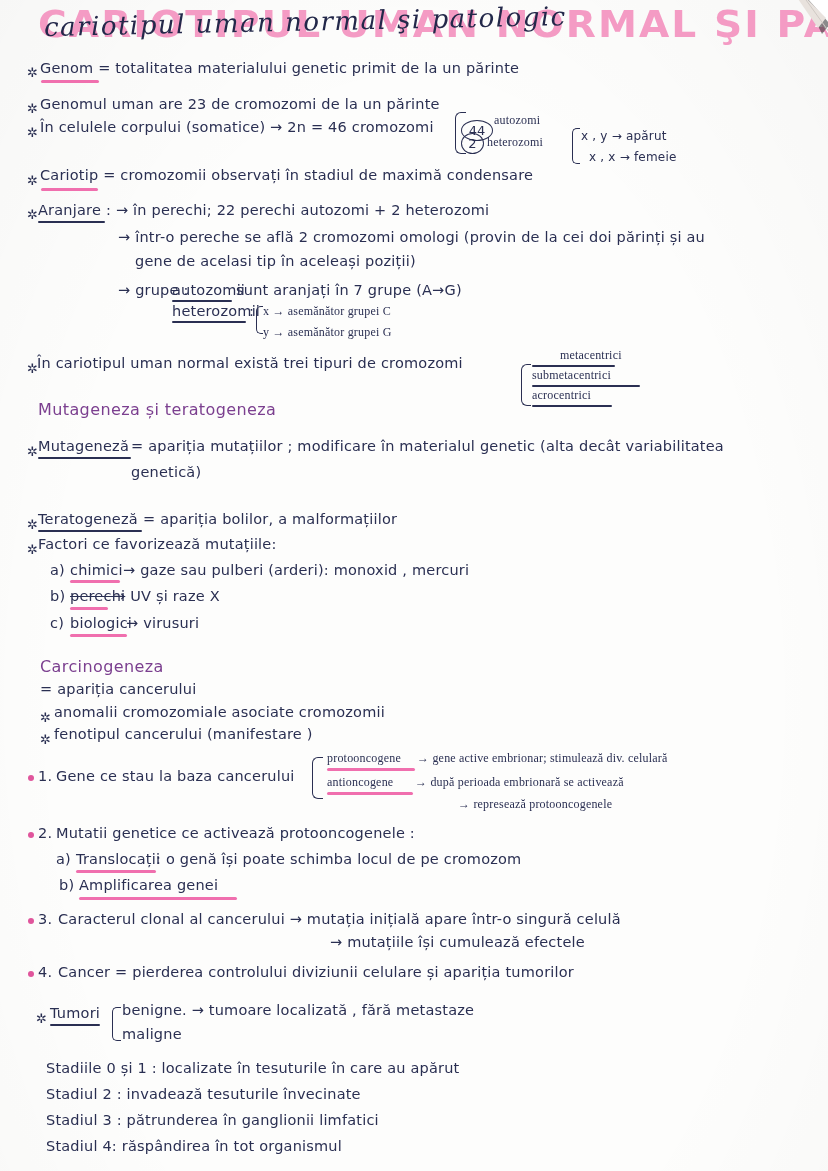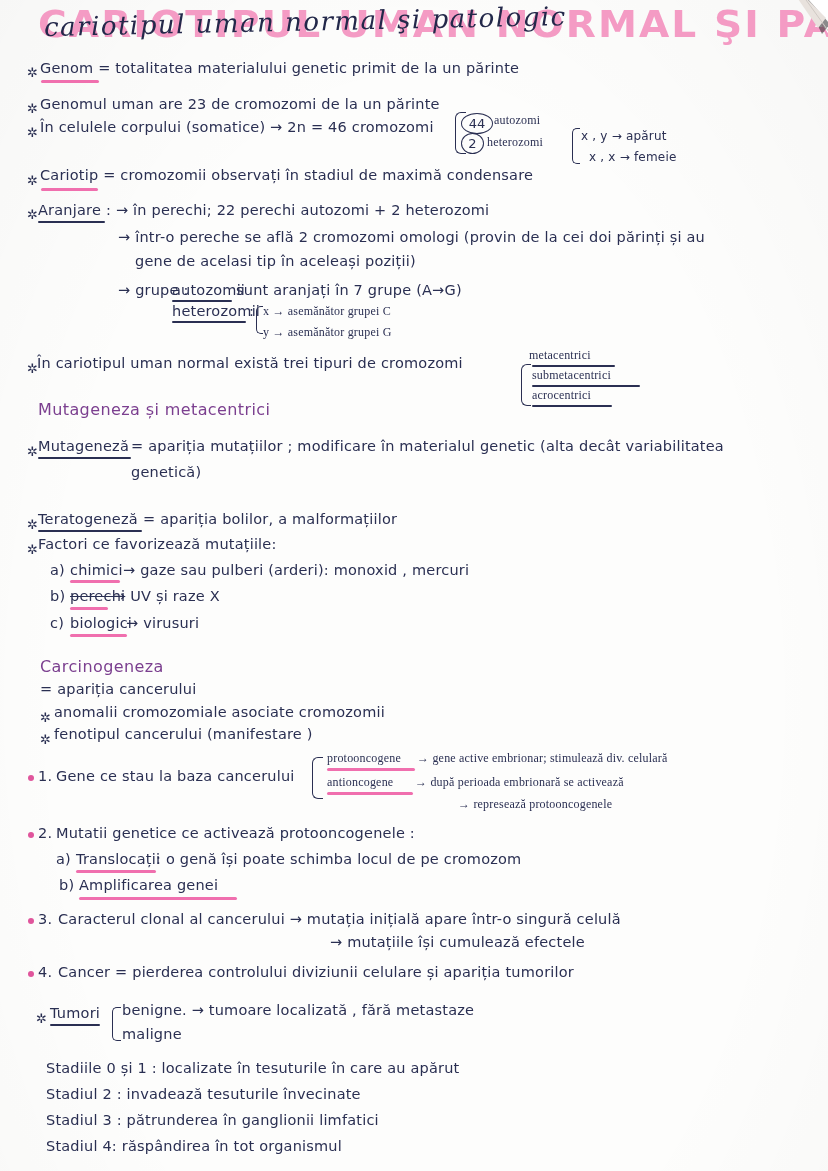--- a/index.html
+++ b/index.html
@@ -172,21 +172,21 @@
   <div class="hw" style="left:40px; top:60px;">Genom = totalitatea materialului genetic primit de la un părinte</div>
   <div class="ul-pink" style="left:41px; top:80px; width:58px;"></div>
 
   <span class="star" style="left:27px; top:102px;">✲</span>
   <div class="hw" style="left:40px; top:96px;">Genomul uman are 23 de cromozomi de la un părinte</div>
 
   <span class="star" style="left:27px; top:126px;">✲</span>
   <div class="hw" style="left:40px; top:119px;">În celulele corpului (somatice) → 2n = 46 cromozomi</div>
 
   <div class="brace" style="left:455px; top:112px; width:10px; height:40px;"></div>
-  <div class="circled" style="left:461px; top:113px; width:30px; height:19px;">44</div>
+  <div class="circled" style="left:461px; top:120px; width:30px; height:19px;">44</div>
   <div class="hw small" style="left:494px; top:113px;">autozomi</div>
   <div class="circled" style="left:461px; top:133px; width:21px; height:19px;">2</div>
   <div class="hw small" style="left:487px; top:135px;">heterozomi</div>
 
   <div class="lbracket" style="left:572px; top:128px; width:7px; height:34px;"></div>
   <div class="hw tiny" style="left:581px; top:129px;">x , y → apărut</div>
   <div class="hw tiny" style="left:581px; top:150px;margin-left:8px;">x , x → femeie</div>
 
   <span class="star" style="left:27px; top:174px;">✲</span>
   <div class="hw" style="left:40px; top:167px;">Cariotip = cromozomii observați în stadiul de maximă condensare</div>
@@ -208,28 +208,28 @@
   <div class="hw" style="left:172px; top:303px;">heterozomii</div>
   <div class="ul-blue" style="left:172px; top:321px; width:74px;"></div>
   <div class="hw" style="left:249px; top:303px;">:</div>
   <div class="lbracket" style="left:256px; top:306px; width:6px; height:26px;"></div>
   <div class="hw small" style="left:263px; top:304px;">x → asemănător grupei C</div>
   <div class="hw small" style="left:263px; top:325px;">y → asemănător grupei G</div>
 
   <span class="star" style="left:27px; top:362px;">✲</span>
   <div class="hw" style="left:37px; top:355px;">În cariotipul uman normal există trei tipuri de cromozomi</div>
   <div class="brace" style="left:521px; top:364px; width:9px; height:40px;"></div>
-  <div class="hw small" style="left:529px; top:348px;">metacentrici</div>
+  <div class="hw small" style="left:560px; top:348px;">metacentrici</div>
   <div class="ul-blue" style="left:532px; top:365px; width:83px;"></div>
   <div class="hw small" style="left:532px; top:368px;">submetacentrici</div>
   <div class="ul-blue" style="left:532px; top:385px; width:108px;"></div>
   <div class="hw small" style="left:532px; top:388px;">acrocentrici</div>
   <div class="ul-blue" style="left:532px; top:405px; width:80px;"></div>
 
-  <div class="hw sect" style="left:38px; top:400px;">Mutageneza și metacentrici</div>
+  <div class="hw sect" style="left:38px; top:400px;">Mutageneza și teratogeneza</div>
 
   <span class="star" style="left:27px; top:445px;">✲</span>
   <div class="hw" style="left:38px; top:438px;">Mutageneză</div>
   <div class="ul-blue" style="left:38px; top:457px; width:93px;"></div>
   <div class="hw" style="left:131px; top:438px;">= apariția mutațiilor ; modificare în materialul genetic (alta decât variabilitatea</div>
   <div class="hw" style="left:131px; top:464px;">genetică)</div>
 
   <span class="star" style="left:27px; top:518px;">✲</span>
   <div class="hw" style="left:38px; top:511px;">Teratogeneză</div>
   <div class="ul-blue" style="left:38px; top:530px; width:104px;"></div>

